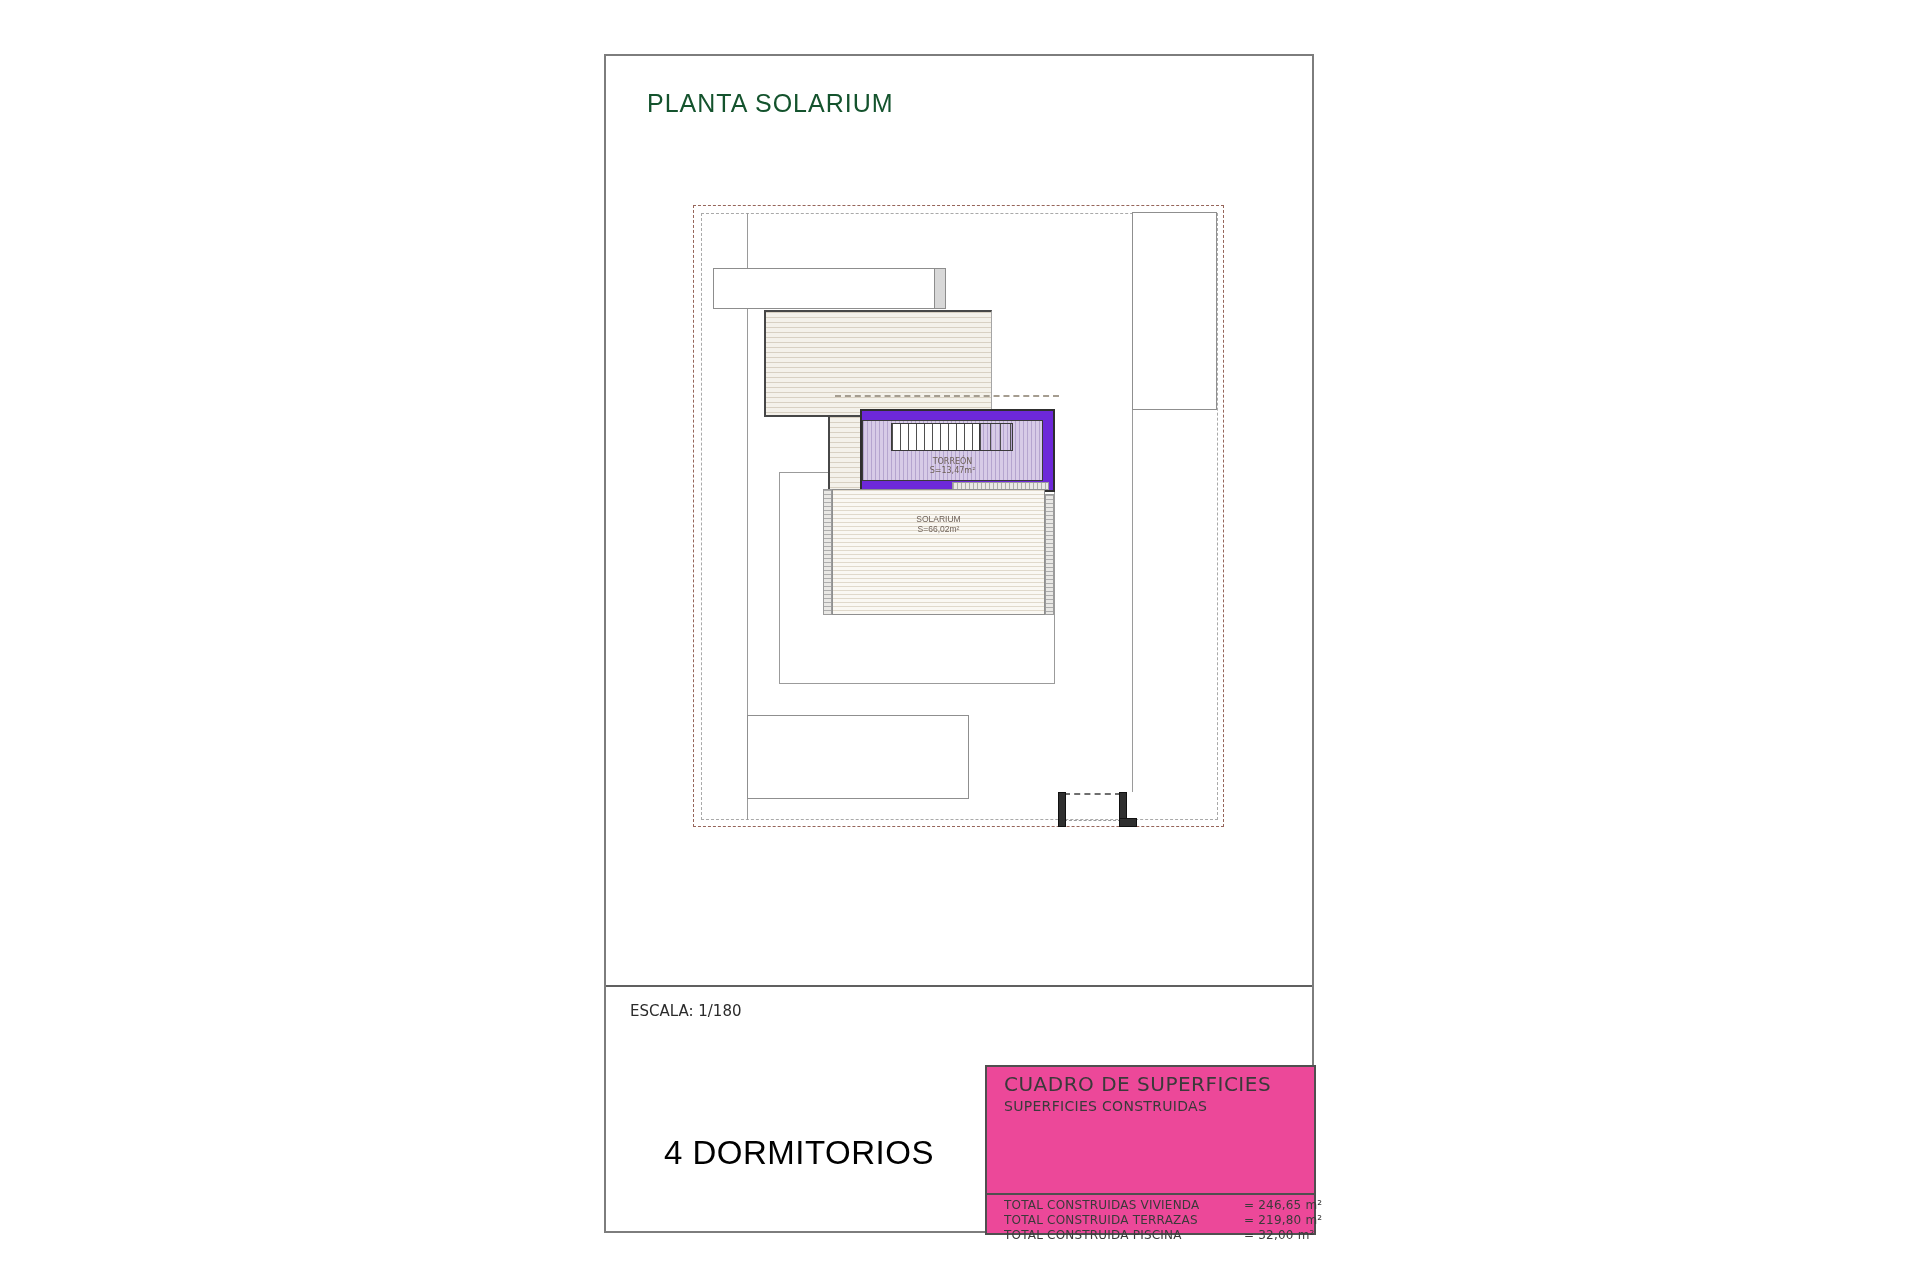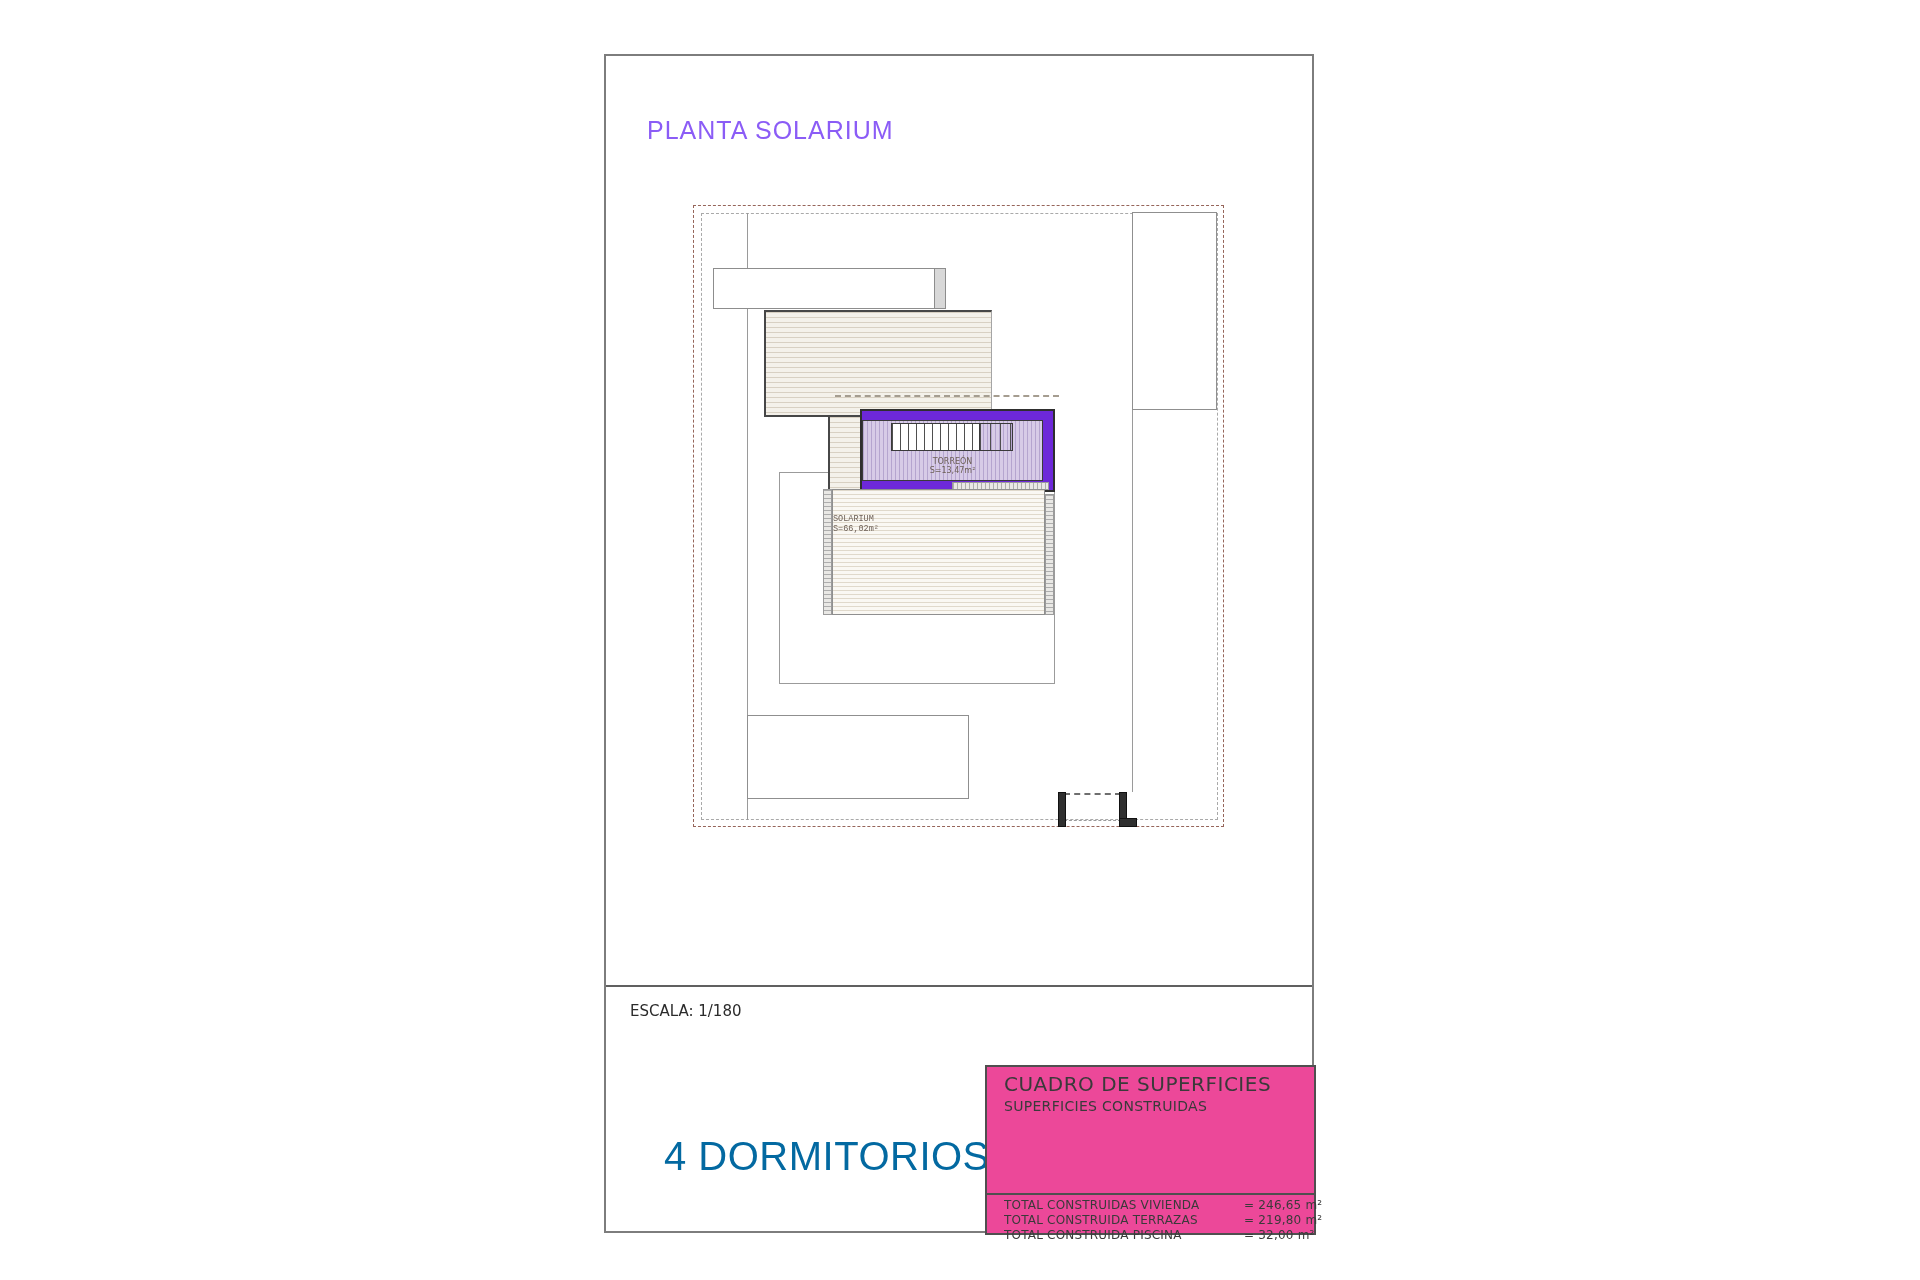--- a/index.html
+++ b/index.html
@@ -3,21 +3,21 @@
 <meta charset="utf-8">
 <style>
   html,body{margin:0;padding:0;background:#ffffff;}
   #canvas{position:relative;width:1920px;height:1280px;background:#ffffff;overflow:hidden;
           font-family:"Liberation Sans",sans-serif;color:#222;}
   
   #sheet{position:absolute;left:604px;top:54px;width:710px;height:1179px;
          background:#ffffff;border:2px solid #7d7d7d;box-sizing:border-box;}
   .abs{position:absolute;box-sizing:border-box;}
 
-  #plan-title{left:41px;top:60px;font-size:25px;letter-spacing:1px;color:#8b5cf6;}
+  #plan-title{left:41px;top:33px;font-size:25px;letter-spacing:1px;color:#14532d;}
 
   
   #boundary-outer{left:87px;top:149px;width:531px;height:622px;border:1px dashed #96655a;}
   #boundary-inner{left:95px;top:157px;width:517px;height:607px;border:1px dashed #a9a9a9;}
   #divider-line{left:141px;top:157px;width:1px;height:607px;background:#9a9a9a;}
 
   
   #pergola-bar{left:107px;top:212px;width:233px;height:41px;background:#ffffff;border:1px solid #8d8d8d;}
   #pergola-bar-end{left:328px;top:212px;width:12px;height:41px;background:#d8d8d8;border:1px solid #8d8d8d;}
 
@@ -50,41 +50,41 @@
   .rail{background:#e9e8e5;border:1px solid #9b9b9b;
      background-image:repeating-linear-gradient(180deg,#adadad 0px,#adadad 1px,transparent 1px,transparent 4px);}
   #rail-top{left:346px;top:426px;width:97px;height:8px;
      background-image:repeating-linear-gradient(90deg,#adadad 0px,#adadad 1px,transparent 1px,transparent 4px);}
   #rail-left{left:217px;top:433px;width:9px;height:126px;}
   #rail-right{left:439px;top:438px;width:9px;height:121px;}
 
   
   #solarium{left:226px;top:433px;width:213px;height:126px;background:#faf8f3;border:1px solid #8f8f8f;
      background-image:repeating-linear-gradient(180deg,#e0d9cb 0px,#e0d9cb 1px,transparent 1px,transparent 4px);}
-  #solarium-label{position:absolute;left:0;right:0;top:24px;
-     font-size:8.5px;line-height:10px;color:#6d6057;font-family:Liberation Mono, monospace;}
+  #solarium-label{position:absolute;left:0;right:0;top:24px;text-align:center;
+     font-size:8.5px;line-height:10px;color:#6d6057;font-family:Liberation Sans, sans-serif;}
 
   
   #annex-right{left:526px;top:156px;width:85px;height:198px;border:1px solid #8f8f8f;background:#fff;}
   #wall-right{left:526px;top:354px;width:1px;height:382px;background:#9a9a9a;}
 
   
   #lower-rect{left:141px;top:659px;width:222px;height:84px;border:1px solid #8f8f8f;background:#fff;}
 
   
   #gate-dash-top{left:458px;top:737px;width:57px;height:0;border-top:2px dashed #6e6e6e;}
   #gate-dash-bottom{left:458px;top:764px;width:57px;height:0;border-top:1px dashed #9a9a9a;}
   #gate-pillar-left{left:452px;top:736px;width:8px;height:35px;background:#2f2f2f;border:1px solid #111;}
   #gate-pillar-right{left:513px;top:736px;width:8px;height:35px;background:#2f2f2f;border:1px solid #111;}
   #gate-pillar-foot{left:513px;top:762px;width:18px;height:9px;background:#2f2f2f;border:1px solid #111;}
 
   
   #sheet-divider{left:0;top:929px;width:706px;height:0;border-top:2px solid #606060;}
   #scale-label{left:24px;top:946px;font-size:15px;color:#2b2b2b;font-family:"DejaVu Sans",sans-serif;}
-  #bedrooms-label{left:58px;top:1078px;font-size:40px;color:#0369a1;letter-spacing:0.5px;}
+  #bedrooms-label{left:58px;top:1078px;font-size:33px;color:#000000;letter-spacing:0.5px;}
 
   
   #surfaces-table{left:379px;top:1009px;width:331px;height:170px;border:2px solid #4f4f4f;background:#ec4899;
      font-family:"DejaVu Sans",sans-serif;color:#3a3a3a;}
   #table-title{position:absolute;left:17px;top:5px;font-size:20px;letter-spacing:0.5px;}
   #table-subtitle{position:absolute;left:17px;top:31px;font-size:14px;letter-spacing:0.3px;}
   .trow{display:flex;font-size:12px;line-height:15px;letter-spacing:0.2px;}
   .trow .lbl{width:240px;flex:none;white-space:nowrap;overflow:hidden;}
   .trow .val{flex:1;white-space:nowrap;}
   #table-rows{position:absolute;left:17px;top:52px;right:6px;}

